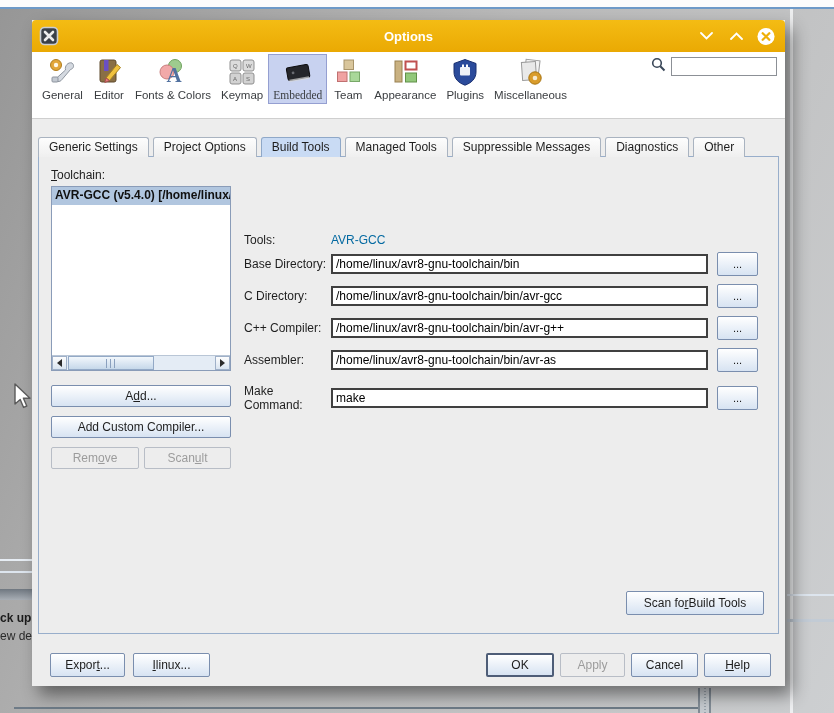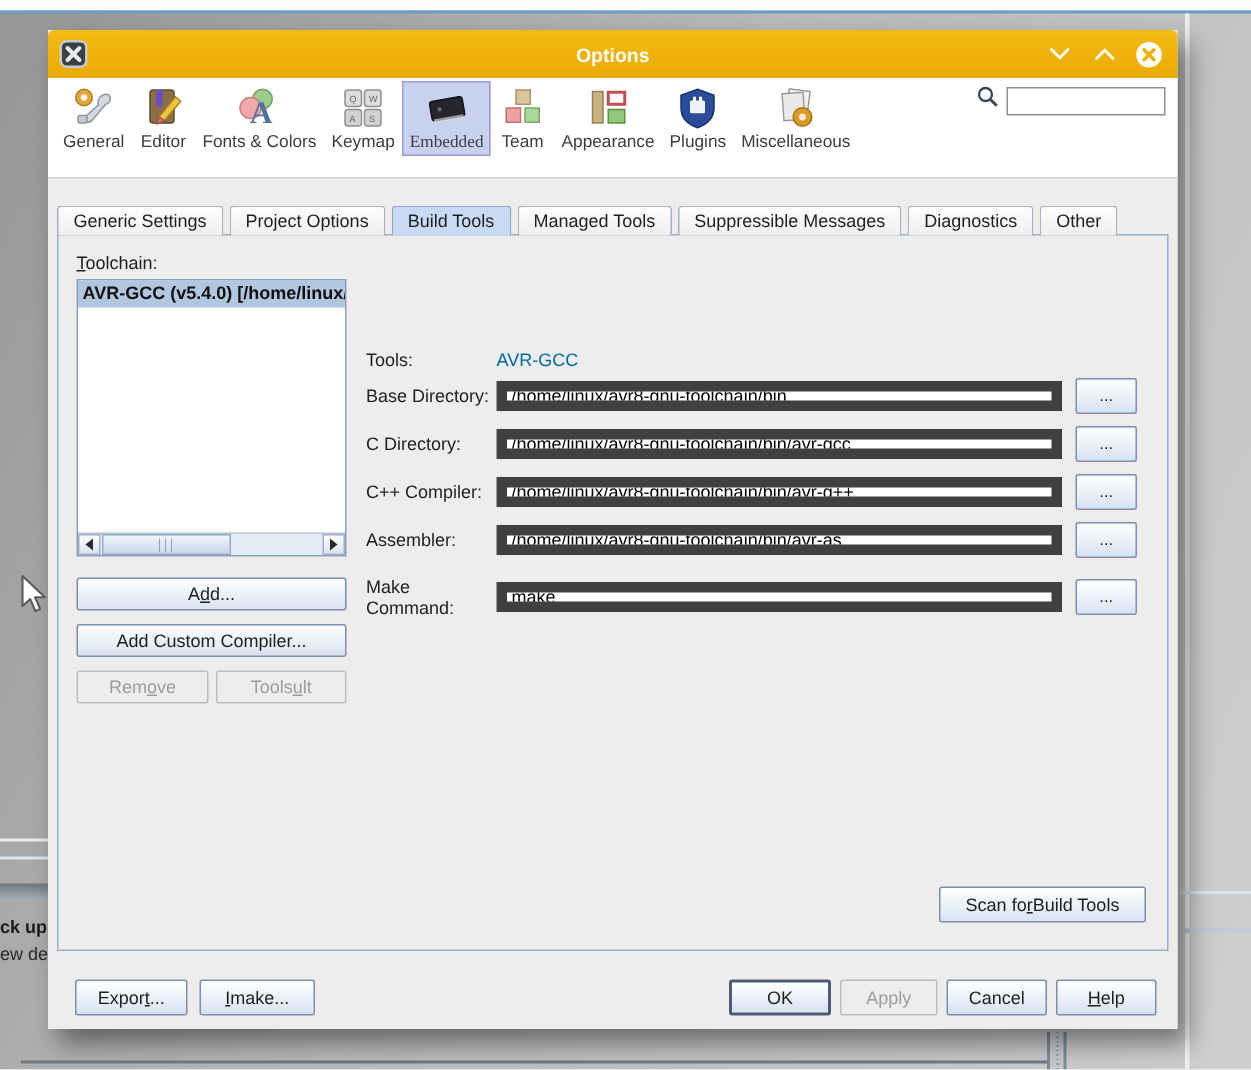--- a/index.html
+++ b/index.html
@@ -72,21 +72,21 @@
   .mn { text-decoration:underline; }
 
   .btn-add { position:absolute; left:12px; top:228px; width:180px; height:22px; }
   .btn-addcustom { position:absolute; left:12px; top:259px; width:180px; height:22px; }
   .btn-remove { position:absolute; left:12px; top:290px; width:88px; height:22px; }
   .btn-default { position:absolute; left:105px; top:290px; width:87px; height:22px; }
 
   .frow { position:absolute; left:205px; width:524px; height:24px; display:flex; align-items:center; }
   .frow .flabel { width:87px; font-size:12px; color:#1E1E1E; flex:none; }
   .frow .fvalue { font-size:12px; color:#0369a1; }
-  .frow input { width:377px; height:20px; border:7px solid #404040; font-size:12px; padding:0 3px; background:#fff; flex:none; }
+  .frow input { width:377px; height:20px; border:2px solid #404040; font-size:12px; padding:0 3px; background:#fff; flex:none; }
   .frow .browse { width:41px; height:24px; margin-left:9px; font-size:11px; flex:none; }
   .row-type { top:71px; } .row-0 { top:95px; } .row-1 { top:127px; } .row-2 { top:159px; }
   .row-3 { top:191px; } .row-4 { top:229px; }
 
   .btn-scan { position:absolute; left:587px; top:434px; width:138px; height:24px; }
 
   .footer { position:absolute; left:0; top:534px; width:100%; height:30px; }
   .btn-export { position:absolute; left:18px; top:0; width:75px; height:24px; }
   .btn-import { position:absolute; left:101px; top:0; width:77px; height:24px; }
   .footer-right { position:absolute; right:14px; top:0; display:flex; gap:6px; }
@@ -310,21 +310,21 @@
         </div>
         <div class="btn btn-addcustom">
           <span>Add Custom Compiler...</span>
         </div>
         <div class="btn disabled btn-remove">
           <span>Rem</span>
             <span class="mn">o</span>
             <span>ve</span>
         </div>
         <div class="btn disabled btn-default">
-          <span>Tools</span>
+          <span>Scan</span>
             <span class="mn">u</span>
             <span>lt</span>
         </div>
 
         <div class="frow row-type">
           <span class="flabel">Tools:</span>
           <span class="fvalue">AVR-GCC</span>
         </div>
 
         <div class="frow row-0">
@@ -365,21 +365,21 @@
       </div>
 
       <div class="footer">
         <div class="btn btn-export">
           <span>Expor</span>
             <span class="mn">t</span>
             <span>...</span>
         </div>
         <div class="btn btn-import">
           <span class="mn">I</span>
-            <span>make...</span>
+            <span>linux...</span>
         </div>
         <div class="footer-right">
           <div class="btn default btn-ok">OK</div>
           <div class="btn disabled btn-apply">Apply</div>
           <div class="btn btn-cancel">Cancel</div>
           <div class="btn btn-help">
             <span class="mn">H</span>
               <span>elp</span>
           </div>
         </div>

